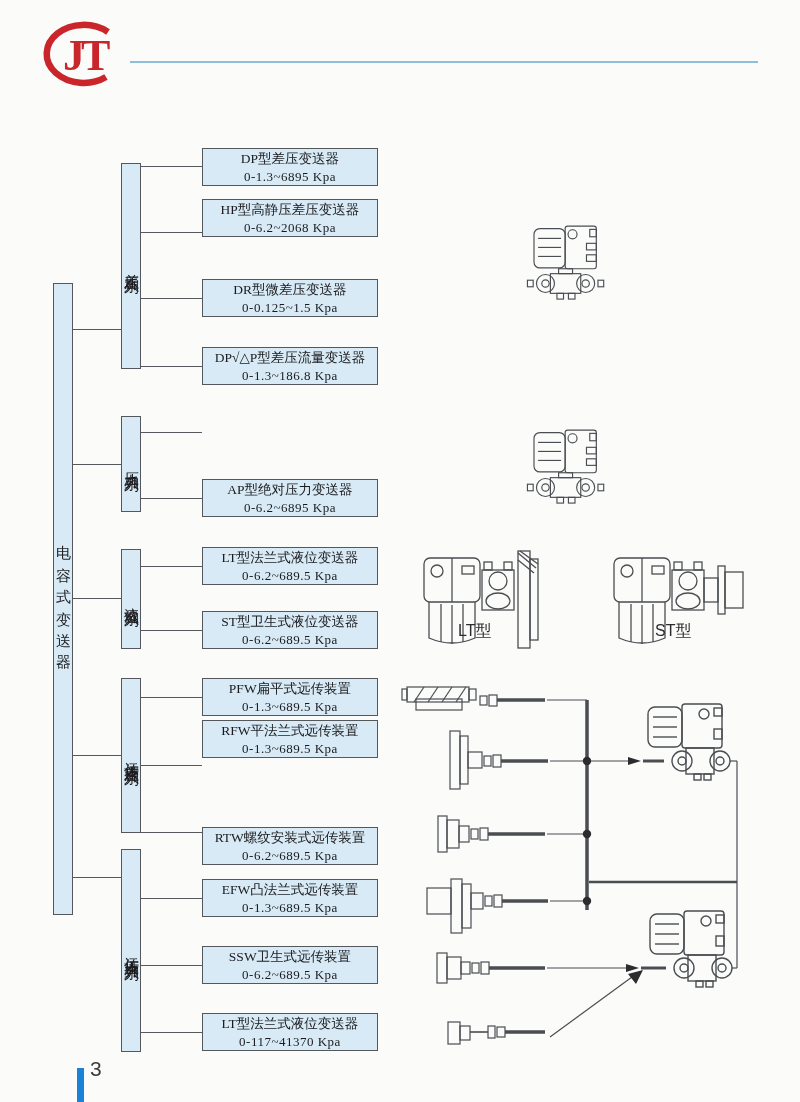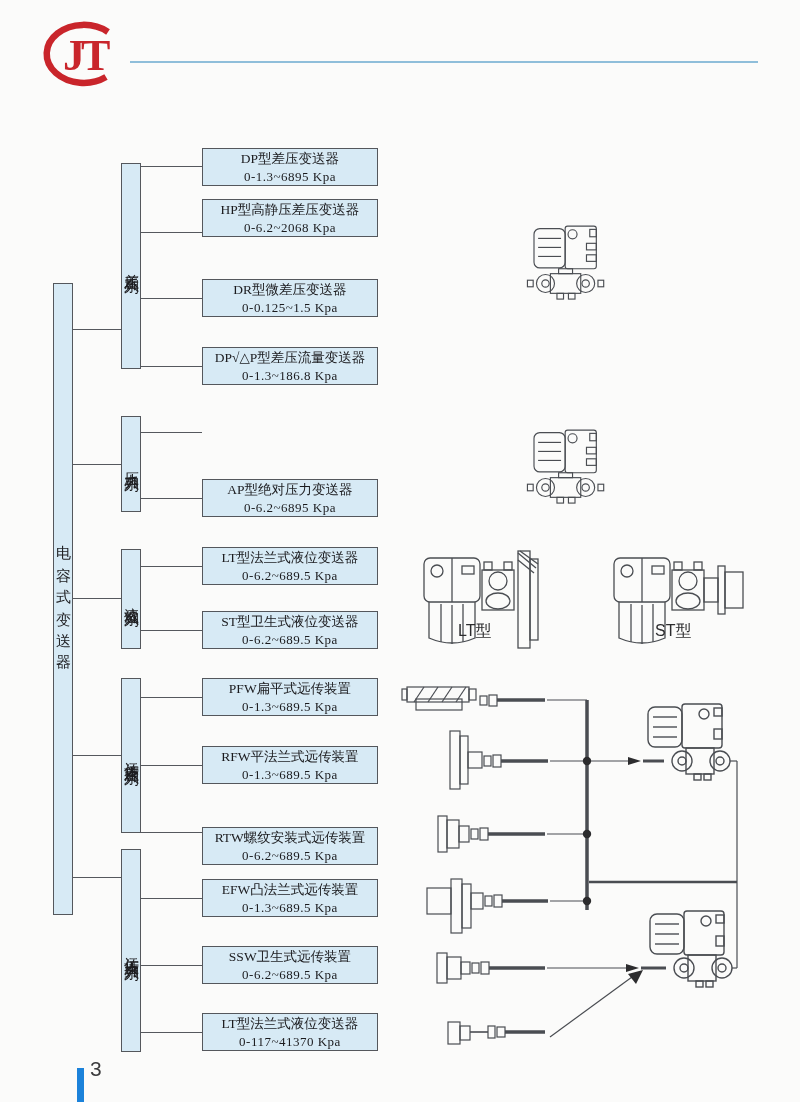--- a/index.html
+++ b/index.html
@@ -126,21 +126,21 @@
     <div class="prange">0-6.2~689.5 Kpa</div>
   </div>
   <div class="product" style="top:611px">
     <div class="pname">ST型卫生式液位变送器</div>
     <div class="prange">0-6.2~689.5 Kpa</div>
   </div>
   <div class="product" style="top:678px">
     <div class="pname">PFW扁平式远传装置</div>
     <div class="prange">0-1.3~689.5 Kpa</div>
   </div>
-  <div class="product" style="top:746px">
+  <div class="product" style="top:720px">
     <div class="pname">RFW平法兰式远传装置</div>
     <div class="prange">0-1.3~689.5 Kpa</div>
   </div>
   <div class="product" style="top:827px">
     <div class="pname">RTW螺纹安装式远传装置</div>
     <div class="prange">0-6.2~689.5 Kpa</div>
   </div>
   <div class="product" style="top:879px">
     <div class="pname">EFW凸法兰式远传装置</div>
     <div class="prange">0-1.3~689.5 Kpa</div>

